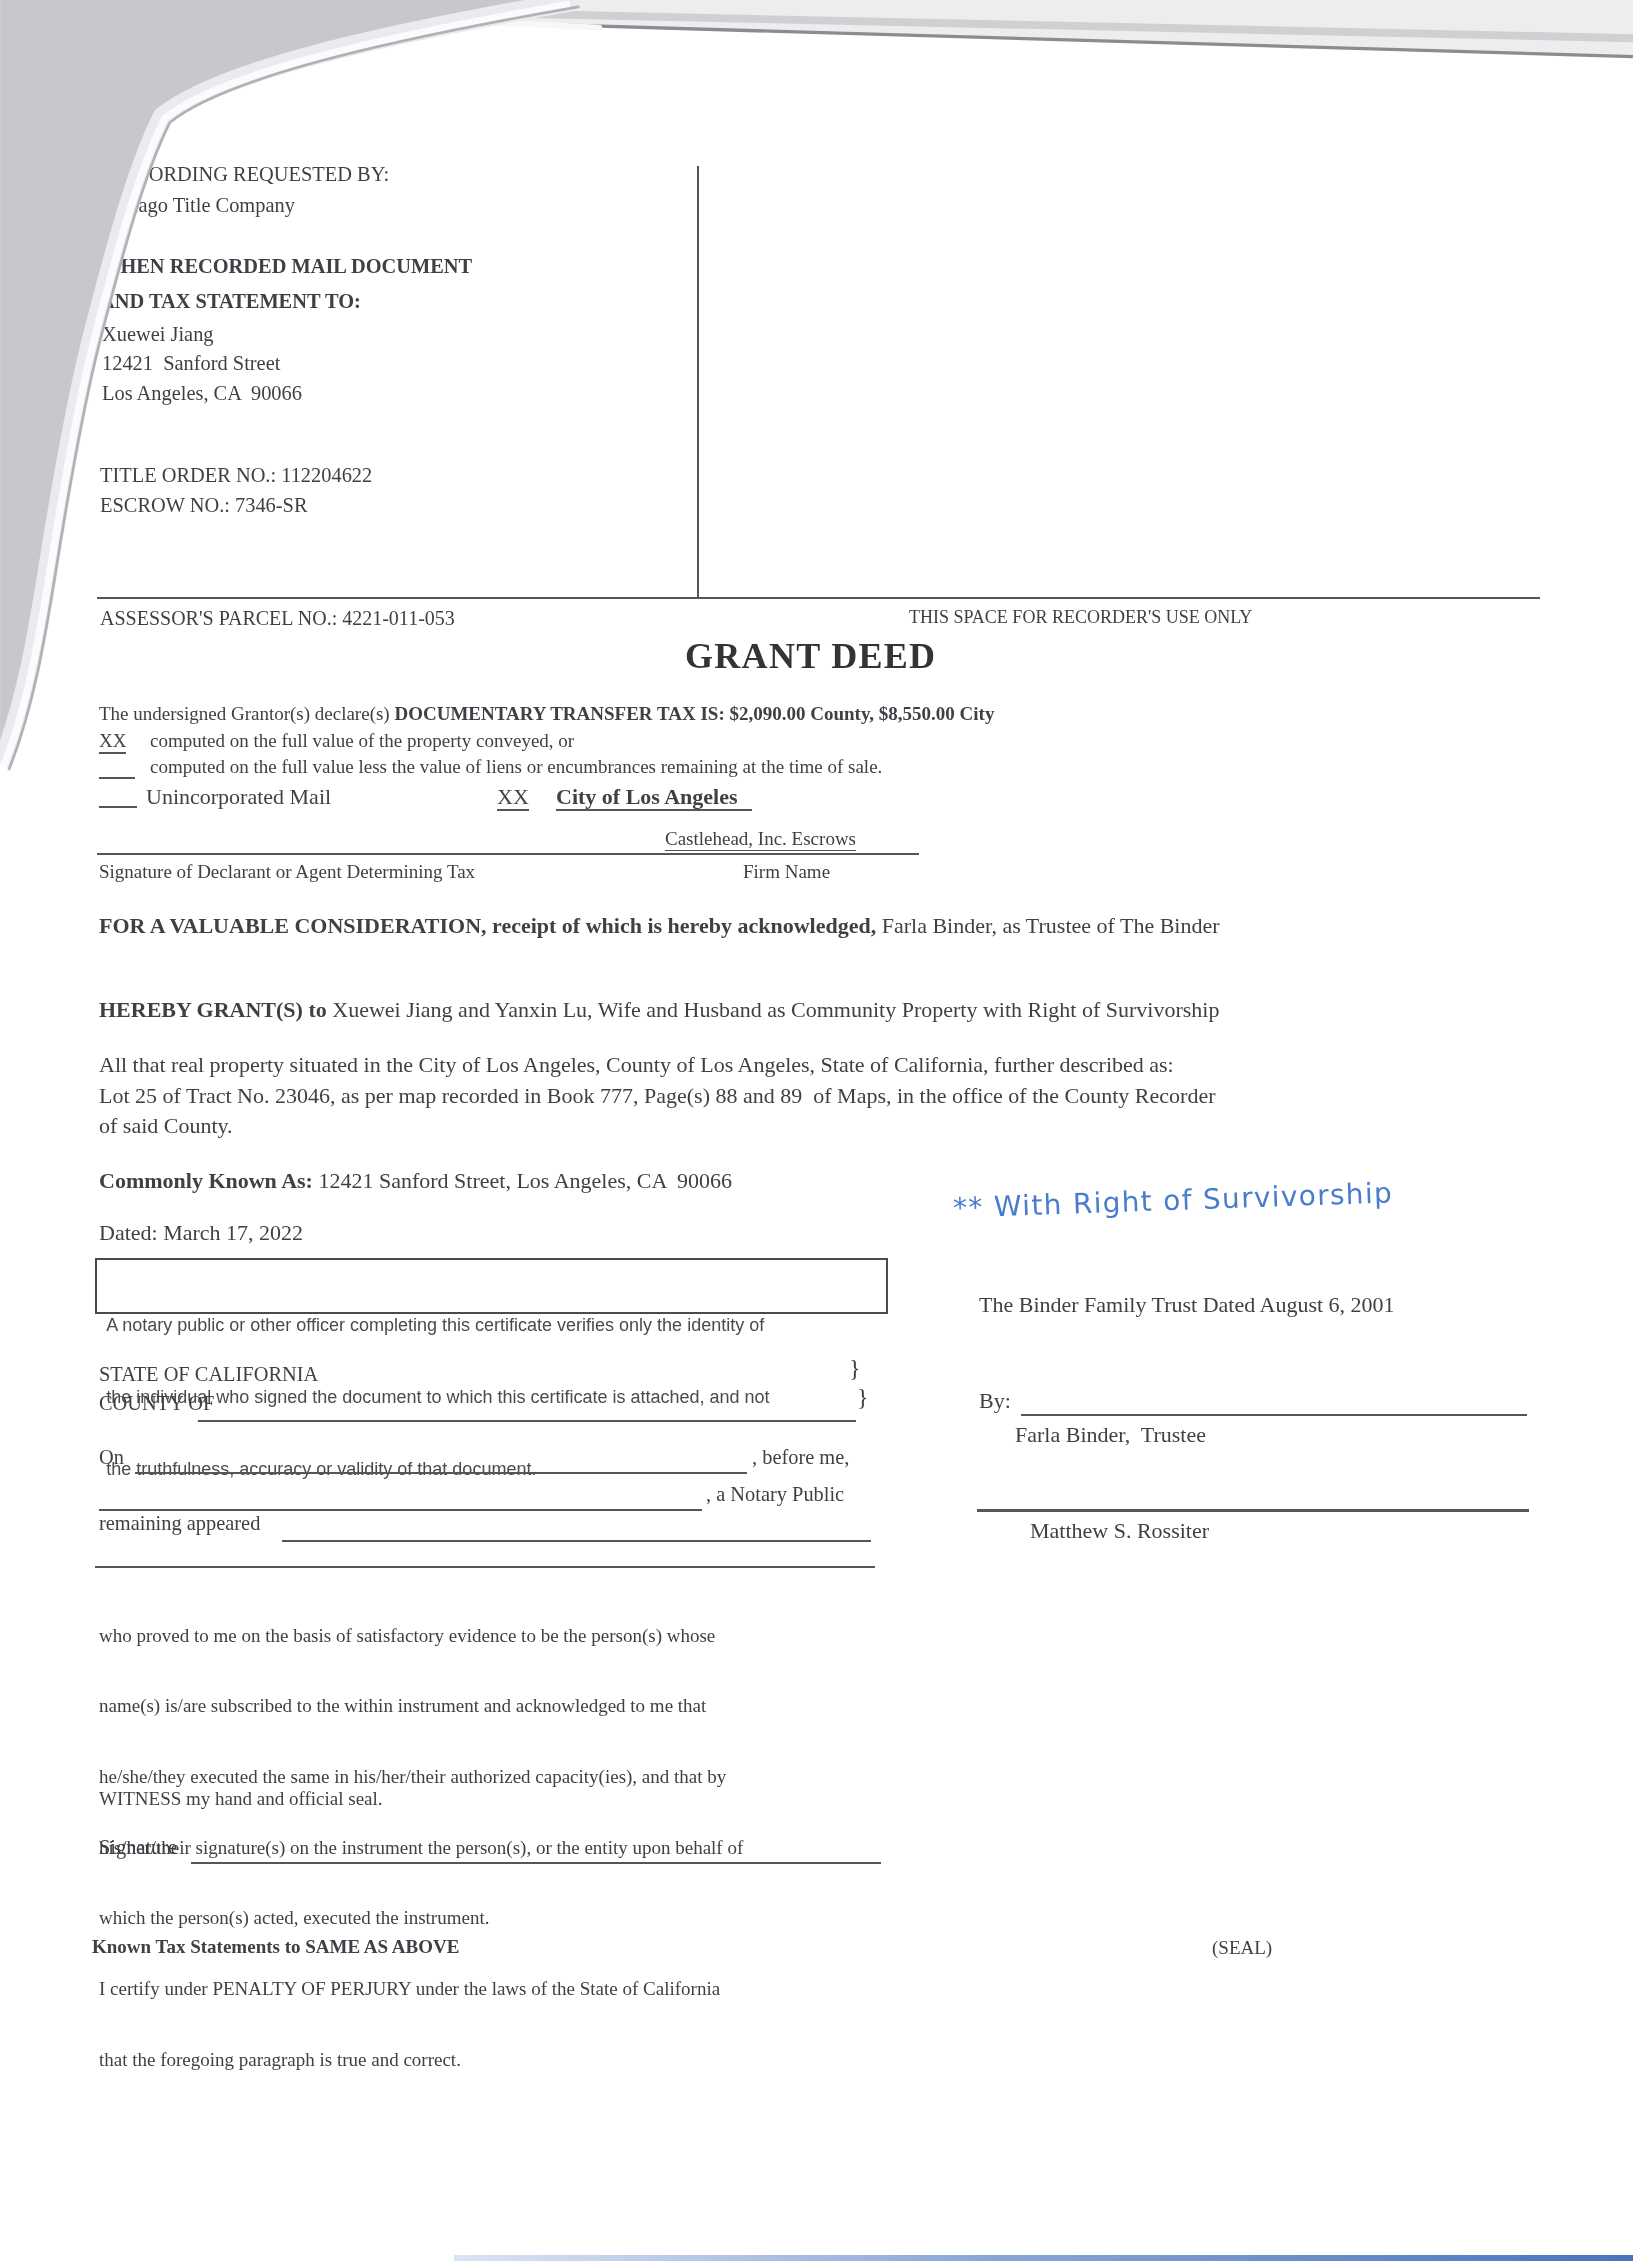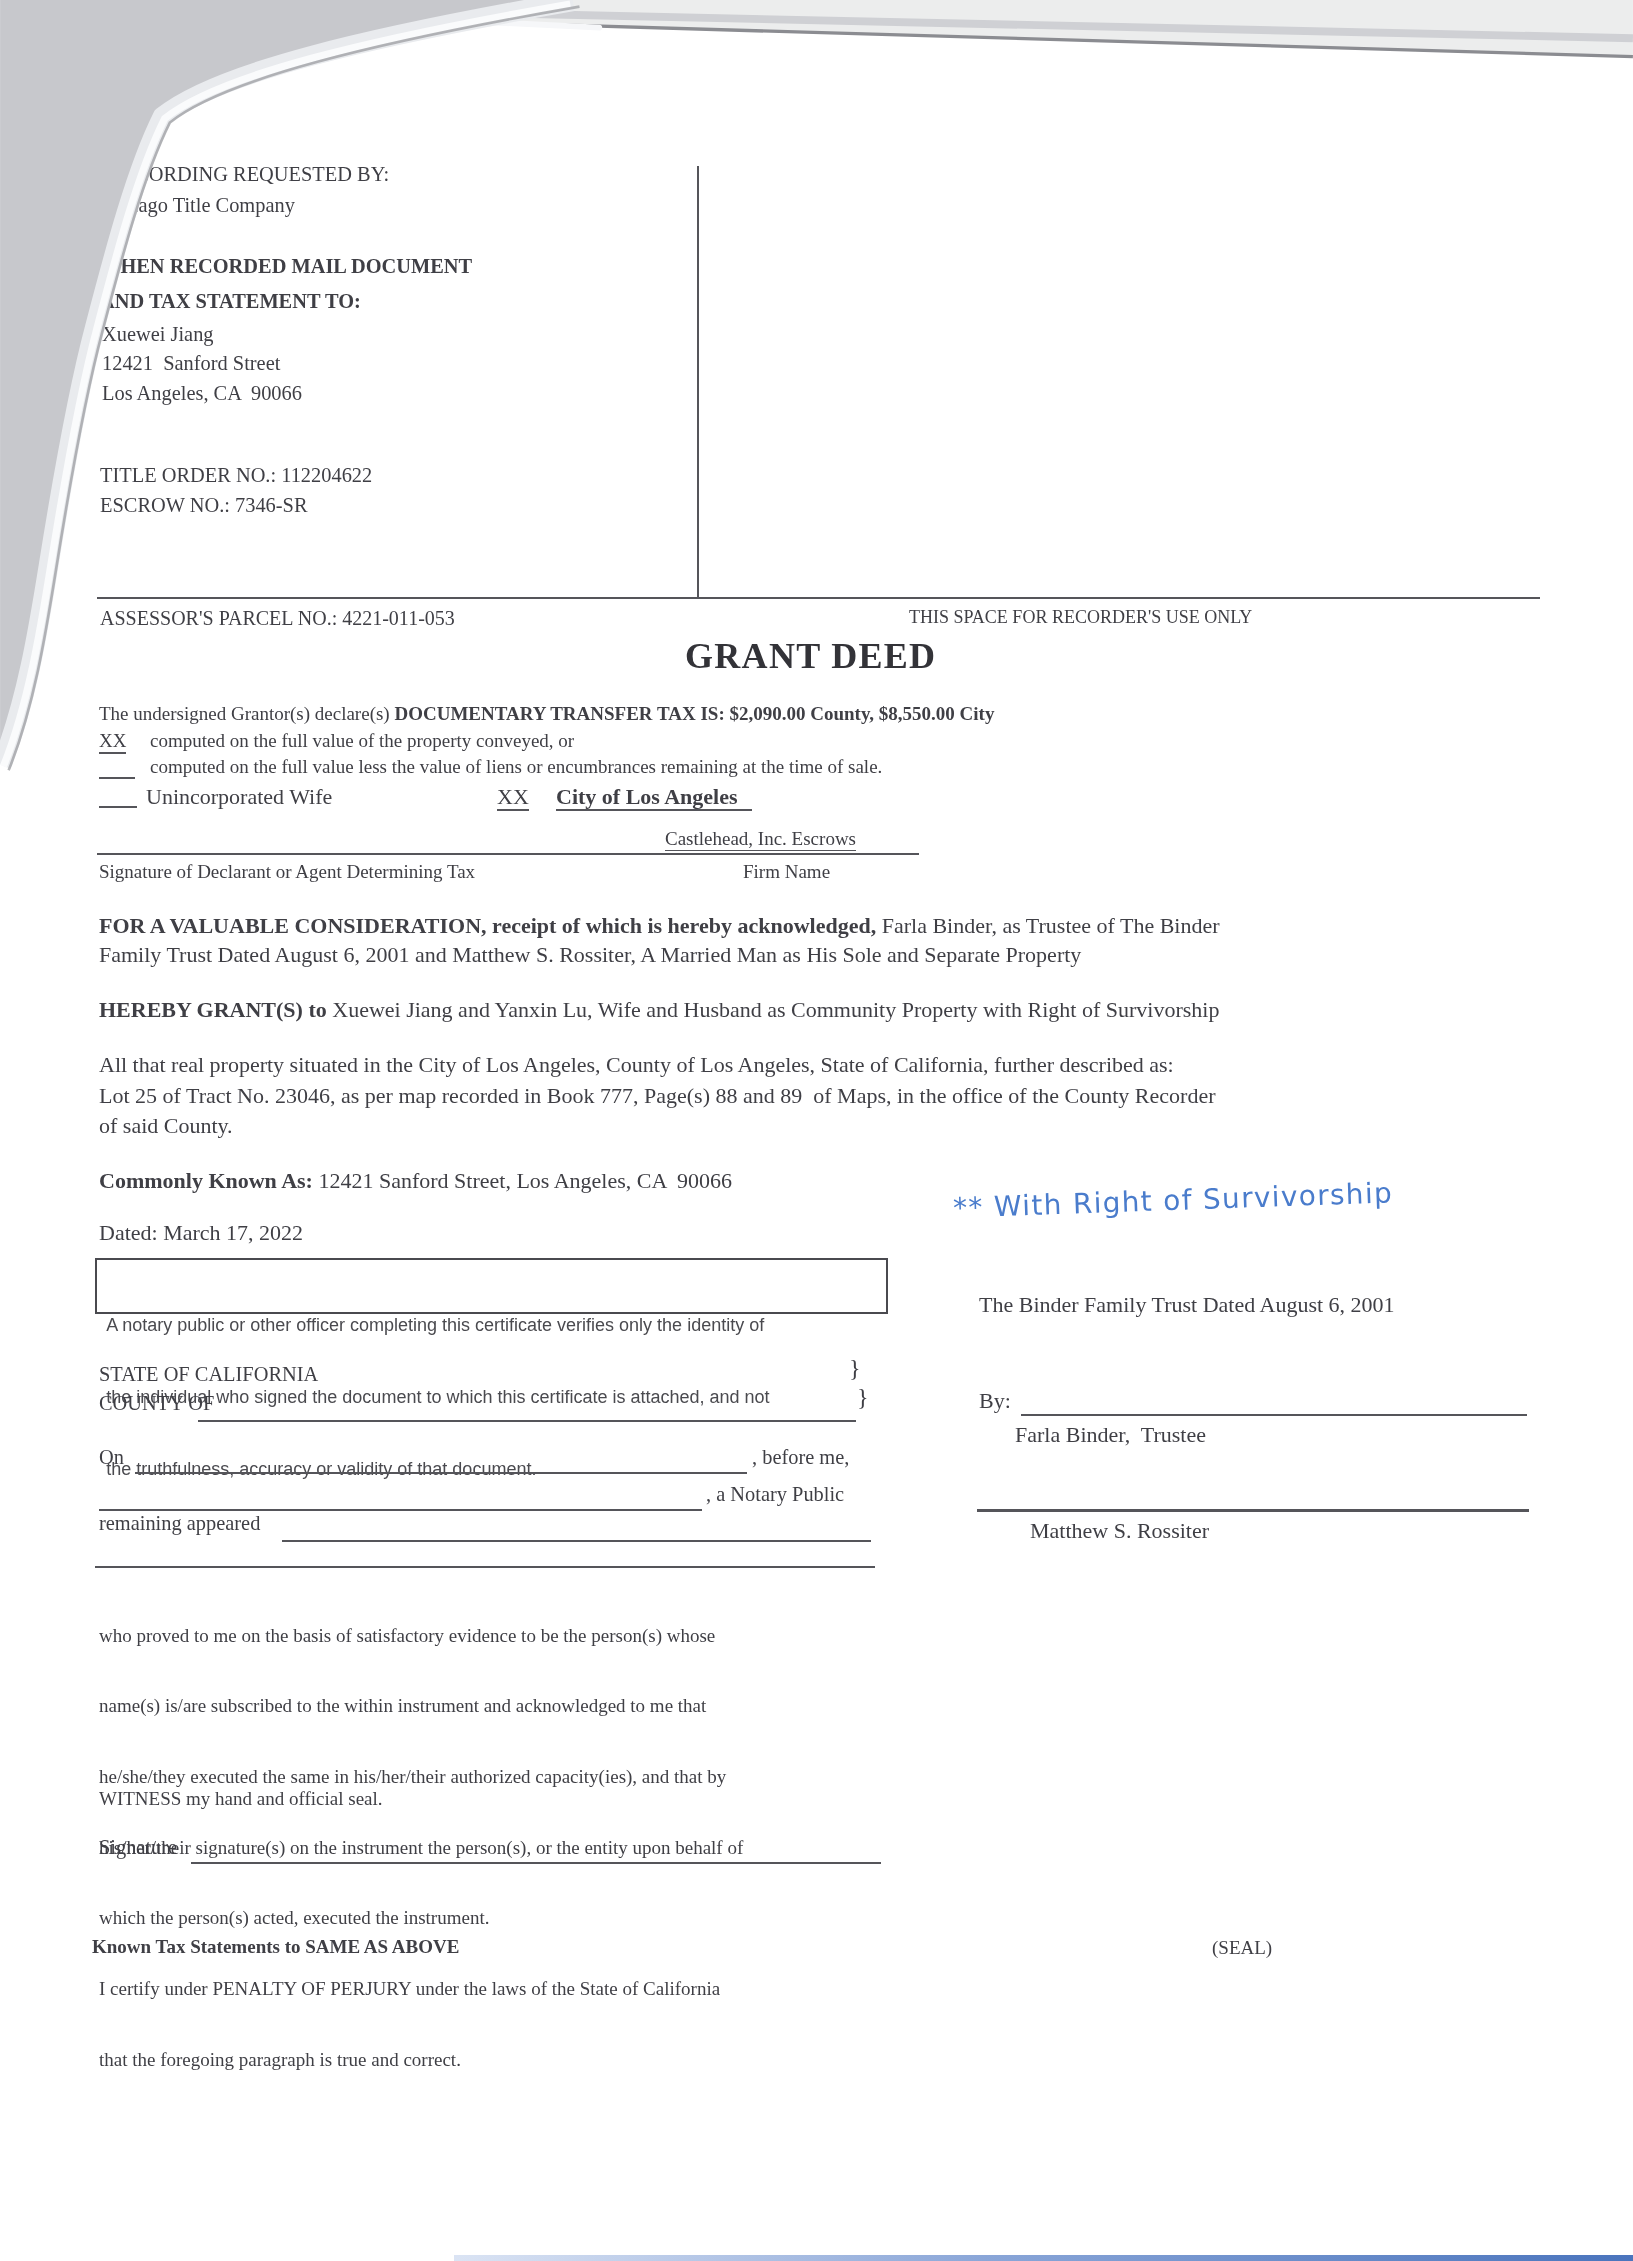--- a/index.html
+++ b/index.html
@@ -69,31 +69,30 @@
 
   <div class="t" style="left:99px;top:703px;font-size:19px;"><span>The undersigned Grantor(s) declare(s) </span><span class="b">DOCUMENTARY TRANSFER TAX IS: $2,090.00 County, $8,550.00 City</span></div>
 
   <div class="t u" style="left:99px;top:730px;font-size:19px;">XX</div>
   <div class="t" style="left:150px;top:730px;font-size:19px;">computed on the full value of the property conveyed, or</div>
 
   <div class="line" style="left:99px;top:777px;width:36px;"></div>
   <div class="t" style="left:150px;top:756px;font-size:19px;">computed on the full value less the value of liens or encumbrances remaining at the time of sale.</div>
 
   <div class="line" style="left:99px;top:806px;width:38px;"></div>
-  <div class="t" style="left:146px;top:784px;font-size:22px;">Unincorporated Wife</div>
+  <div class="t" style="left:146px;top:784px;font-size:22px;">Unincorporated Mail</div>
   <div class="t u" style="left:497px;top:784px;font-size:22px;">XX</div>
   <div class="t b u" style="left:556px;top:784px;font-size:22px;padding-right:14.5px;">City of Los Angeles</div>
 
   <div class="t" style="left:665px;top:828px;font-size:19px;border-bottom:1.3px solid var(--line);">Castlehead, Inc. Escrows</div>
   <div class="line" style="left:97px;top:853px;width:822px;"></div>
   <div class="t" style="left:99px;top:861px;font-size:19px;">Signature of Declarant or Agent Determining Tax</div>
   <div class="t" style="left:743px;top:861px;font-size:19px;">Firm Name</div>
 
   <div class="t" style="left:99px;top:913px;font-size:22px;"><span class="b">FOR A VALUABLE CONSIDERATION, receipt of which is hereby acknowledged,</span><span> Farla Binder, as Trustee of The Binder</span></div>
-  <div class="t" style="left:99px;top:942px;font-size:22px;">Family Trust Dated August 6, 2001 and Matthew S. Rossiter, A Married Man as His Sole and Separate Property</div>
 
   <div class="t" style="left:99px;top:997px;font-size:22px;"><span class="b">HEREBY GRANT(S) to</span><span> Xuewei Jiang and Yanxin Lu, Wife and Husband as Community Property with Right of Survivorship</span></div>
 
   <div class="t" style="left:99px;top:1052px;font-size:22px;">All that real property situated in the City of Los Angeles, County of Los Angeles, State of California, further described as:</div>
   <div class="t" style="left:99px;top:1083px;font-size:22px;">Lot 25 of Tract No. 23046, as per map recorded in Book 777, Page(s) 88 and 89  of Maps, in the office of the County Recorder</div>
   <div class="t" style="left:99px;top:1113px;font-size:22px;">of said County.</div>
 
   <div class="t" style="left:99px;top:1168px;font-size:22px;"><span class="b">Commonly Known As:</span><span> 12421 Sanford Street, Los Angeles, CA  90066</span></div>
 
   <div class="t" style="left:99px;top:1220px;font-size:22px;">Dated: March 17, 2022</div>

